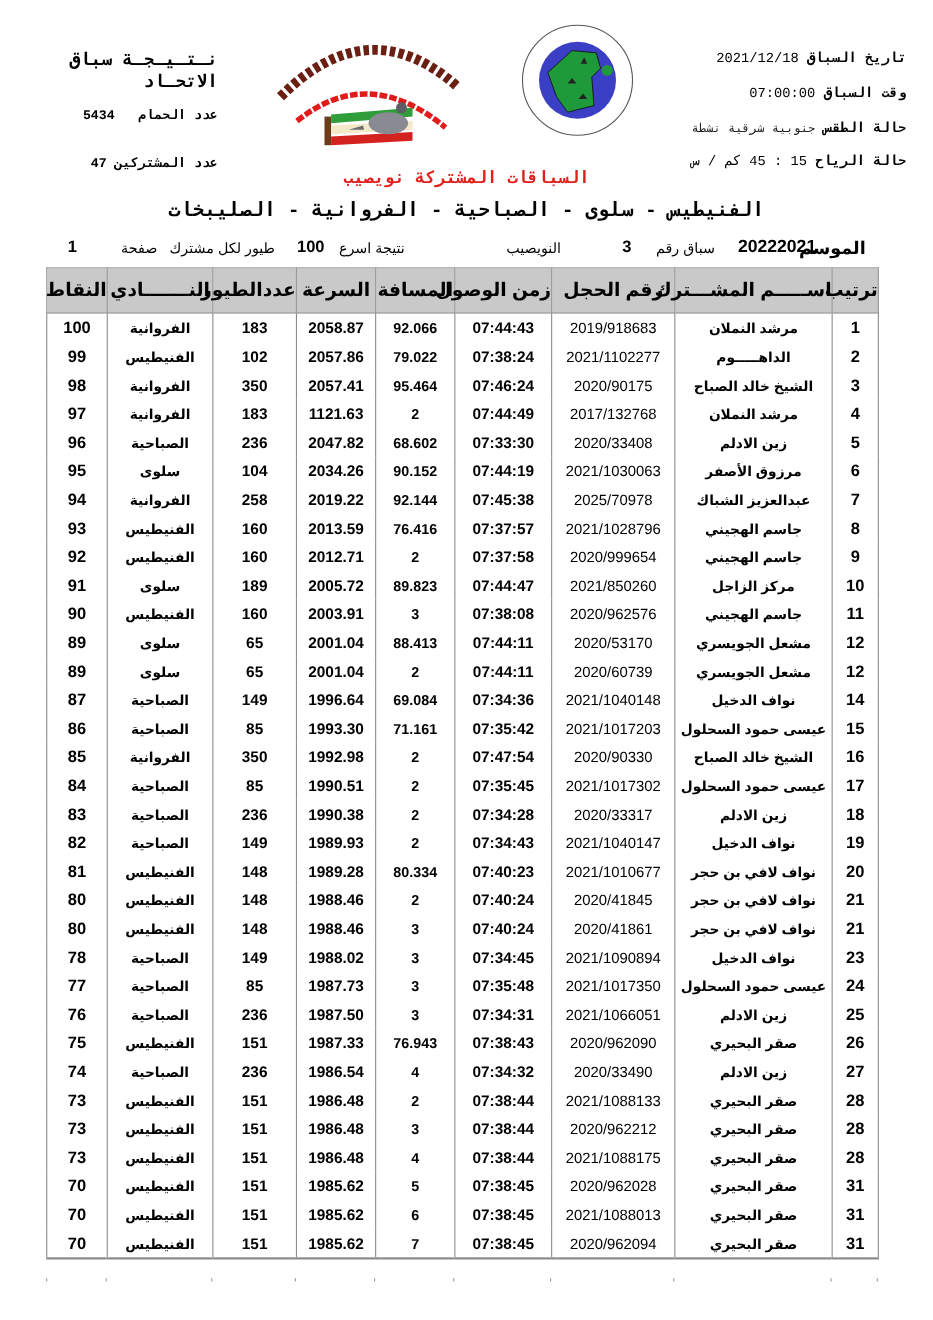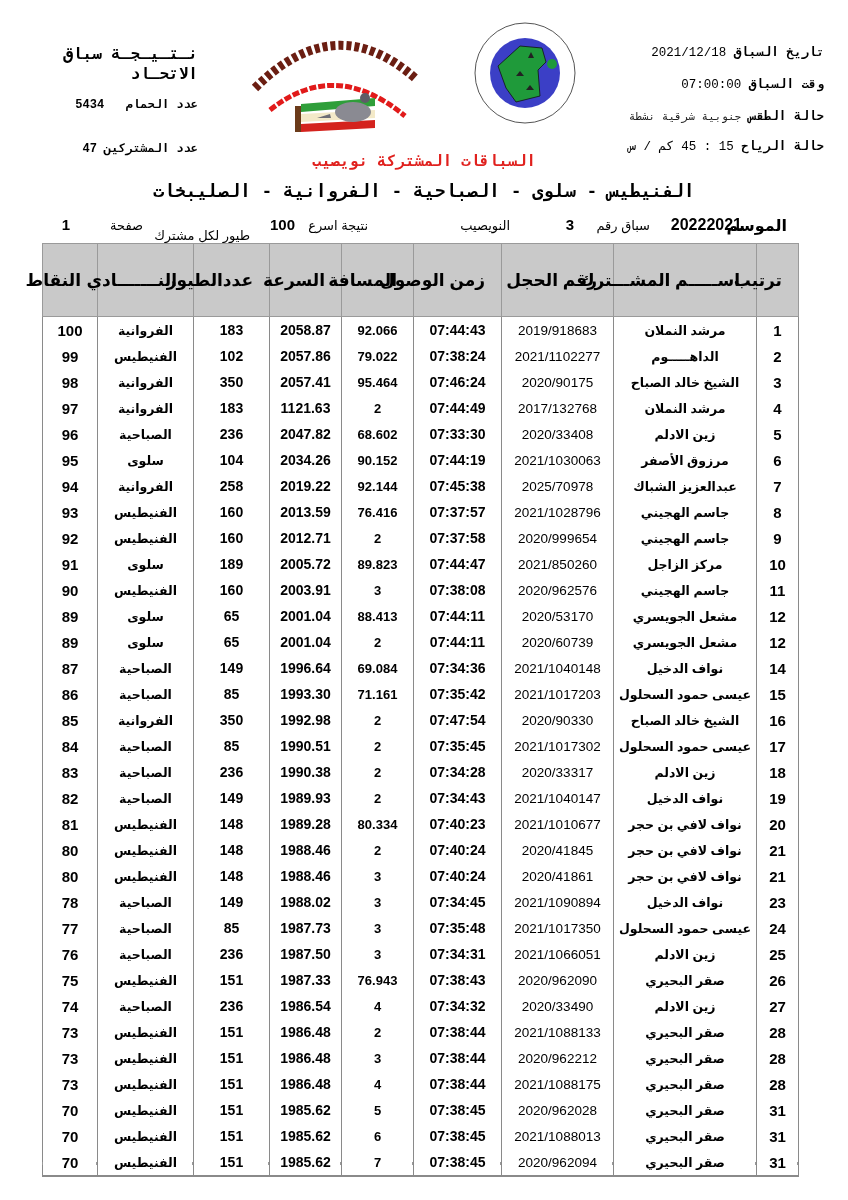--- a/index.html
+++ b/index.html
@@ -20,21 +20,21 @@
 
   .sub-red { left:0; width:848px; top:152px; text-align:center; color:#e0201d; font-weight:bold; font-size:15.5px; }
   .sub-black { left:0; width:848px; top:180px; text-align:center; font-weight:bold; font-size:18px; }
 
   .meta-row { top:216px; left:40px; width:760px; height:24px; font-size:13px; }
   .meta-row span { position:absolute; white-space:nowrap; }
   .meta-bold { font-weight:bold; font-size:16px; }
 
   
   table.results { position:absolute; left:42px; top:243px; width:756px; border-collapse:collapse; direction:rtl; table-layout:fixed; }
-  table.results th { background:#c9c9c9; height:40px; font-weight:bold; font-size:17px; border:1px solid #9a9a9a; padding:16px; white-space:nowrap; vertical-align:middle; }
+  table.results th { background:#c9c9c9; height:40px; font-weight:bold; font-size:17px; border:1px solid #9a9a9a; padding:0; white-space:nowrap; vertical-align:middle; }
   table.results td { height:26px; padding:0; text-align:center; font-size:14px; font-weight:bold; border-left:1px solid #8a8a8a; border-right:1px solid #8a8a8a; white-space:nowrap; vertical-align:middle; }
   table.results td.name, table.results td.club { font-size:12.5px; }
   table.results td.ring { font-weight:normal; font-size:13.5px; }
   table.results td.dist { font-size:13px; }
   table.results tr:last-child td { border-bottom:2px solid #8a8a8a; }
   table.results td.rank { font-size:15px; }
   table.results td.pts { font-size:15px; }
 
   .tick-row { position:absolute; top:1162px; left:42px; width:756px; height:4px; }
   .tick { position:absolute; top:0; width:1px; height:3px; background:#999; }
@@ -98,21 +98,21 @@
 <div class="abs sub-black rtl">الفنيطيس - سلوى - الصباحية - الفروانية - الصليبخات</div>
 
 <div class="abs meta-row">
   <span class="meta-bold" style="right:13px; top:0;margin-left:18px;">الموسم</span>
   <span class="meta-bold" style="right:58px; top:0;">20222021</span>
   <span style="right:150px; top:2px;">سباق رقم</span>
   <span class="meta-bold" style="right:226px; top:0; font-size:15px;">3</span>
   <span style="right:290px; top:2px;">النويصيب</span>
   <span style="right:432px; top:2px;">نتيجة اسرع</span>
   <span class="meta-bold" style="right:505px; top:0; font-size:15px;">100</span>
-  <span style="right:550px; top:12px;">طيور لكل مشترك</span>
+  <span style="right:550px; top:2px;">طيور لكل مشترك</span>
   <span style="right:657px; top:2px;text-align:center;">صفحة</span>
   <span class="meta-bold" style="right:730px; top:0; font-size:15px;">1</span>
 </div>
 
 <table class="results">
   <colgroup>
     <col style="width:42px">
     <col style="width:143px">
     <col style="width:112px">
     <col style="width:88px">

